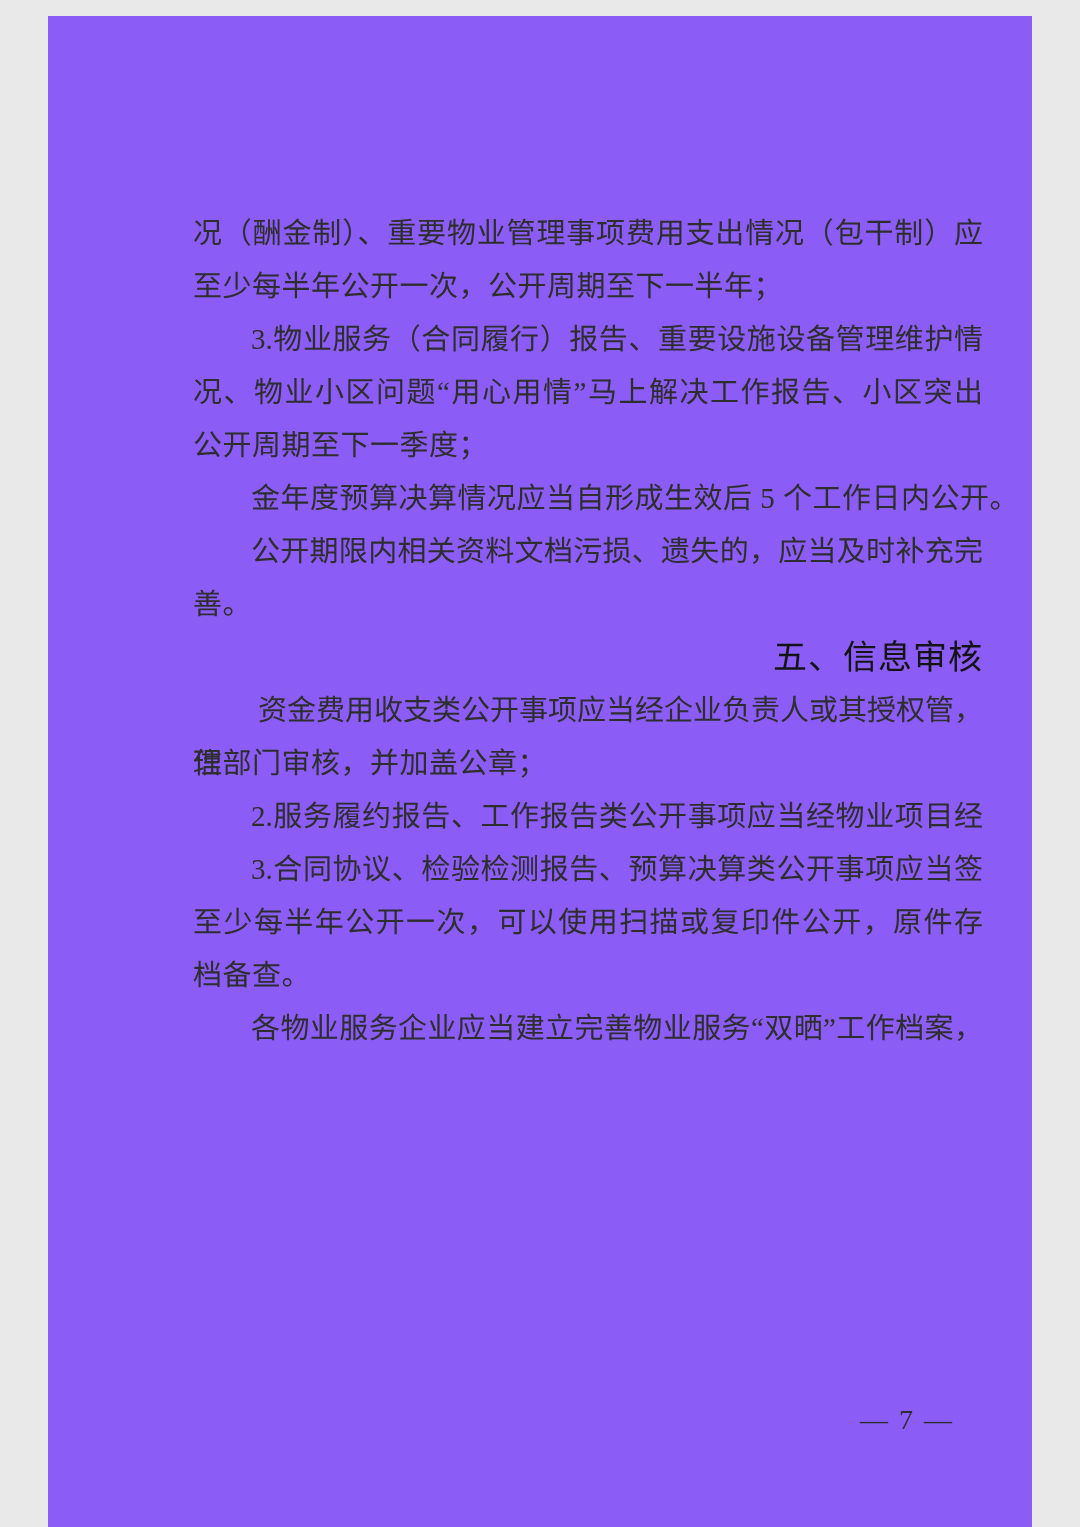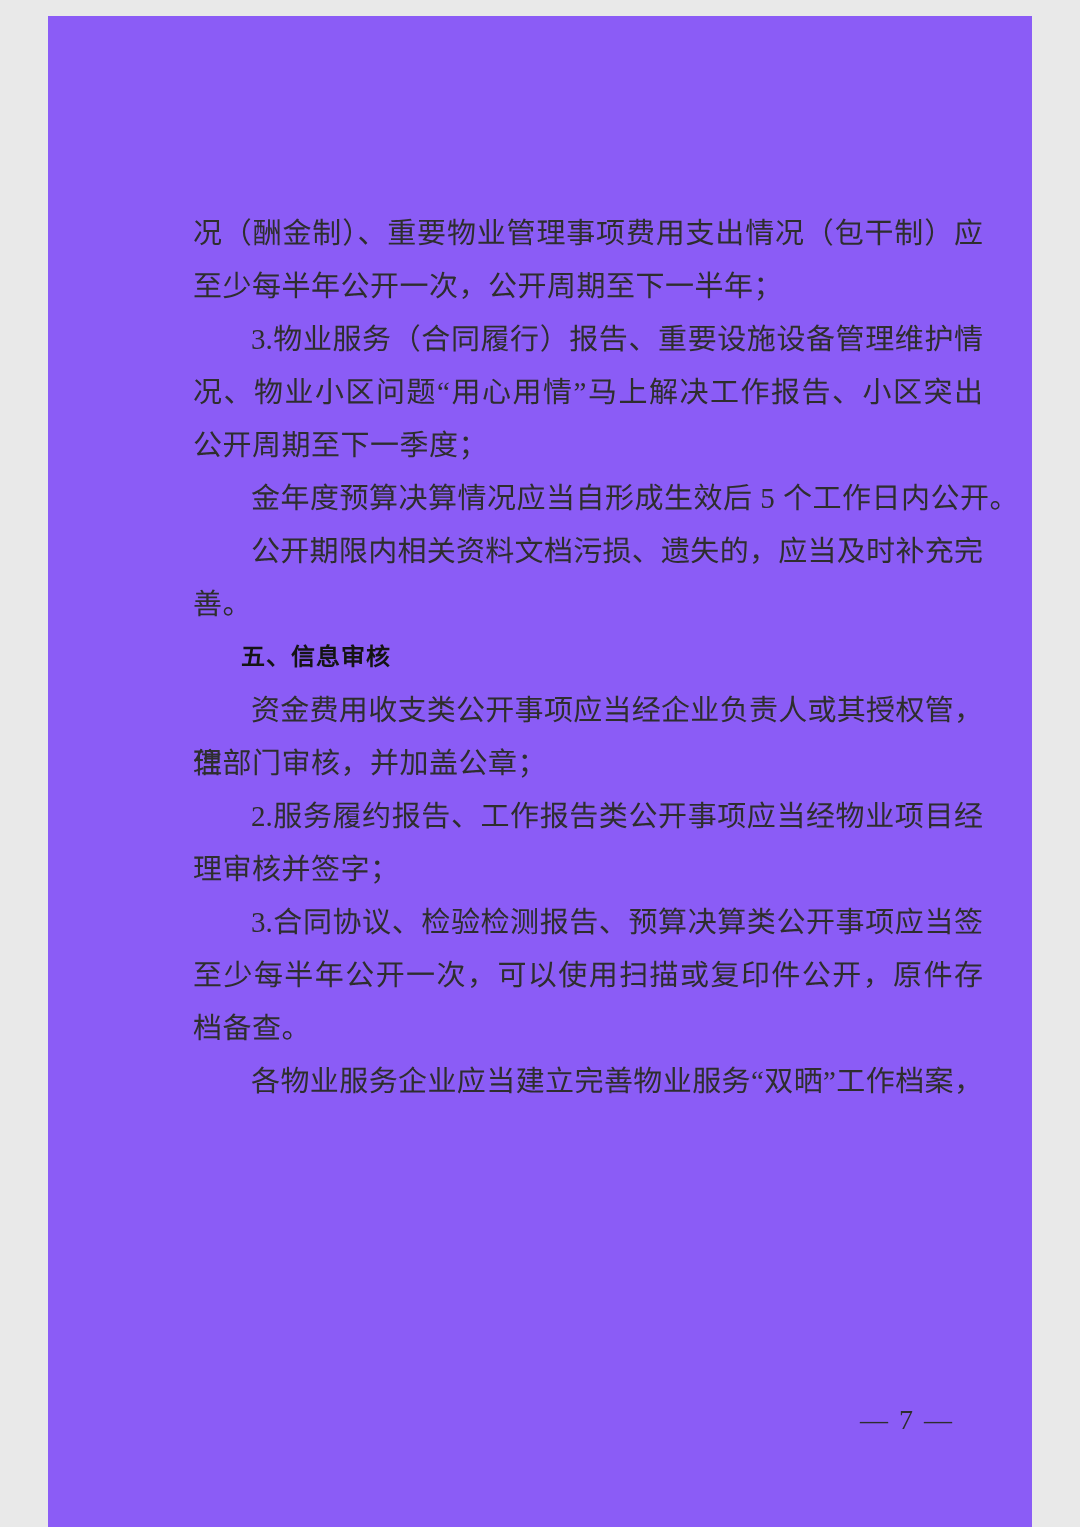--- a/index.html
+++ b/index.html
@@ -32,26 +32,27 @@
     letter-spacing: 0.5px;
   }
   .just {
     white-space: normal;
     text-align: justify;
     text-align-last: justify;
     letter-spacing: 0;
   }
   .indent {
     text-indent: 2em;
+    text-align: right;
   }
   .heading {
     font-family: "DejaVu Sans", "Liberation Sans", sans-serif;
-    font-weight: 700;
+    font-weight: 400;
     color: #141414;
-    font-size: 24px;
+    font-size: 34px;
     letter-spacing: 1px;
   }
   .page-number {
     position: absolute;
     left: 812px;
     top: 1388px;
     font-size: 28px;
     color: #2e2e2e;
     letter-spacing: 2px;
     white-space: nowrap;
@@ -67,21 +68,20 @@
     <div class="line just indent">3.物业服务（合同履行）报告、重要设施设备管理维护情</div>
     <div class="line just">况、物业小区问题“用心用情”马上解决工作报告、小区突出</div>
     <div class="line">公开周期至下一季度；</div>
     <div class="line indent">金年度预算决算情况应当自形成生效后 5 个工作日内公开。</div>
     <div class="line just indent">公开期限内相关资料文档污损、遗失的，应当及时补充完</div>
     <div class="line">善。</div>
     <div class="line indent heading">五、信息审核</div>
     <div class="line just indent">资金费用收支类公开事项应当经企业负责人或其授权管，信</div>
     <div class="line">理部门审核，并加盖公章；</div>
     <div class="line just indent">2.服务履约报告、工作报告类公开事项应当经物业项目经</div>
-    <div class="line">理审核并签字；</div>
     <div class="line just indent">3.合同协议、检验检测报告、预算决算类公开事项应当签</div>
     <div class="line just">至少每半年公开一次，可以使用扫描或复印件公开，原件存</div>
     <div class="line">档备查。</div>
     <div class="line just indent">各物业服务企业应当建立完善物业服务“双晒”工作档案，</div>
   </div>
 
   <div class="page-number">— 7 —</div>
 </div>
 
 </body></html>

